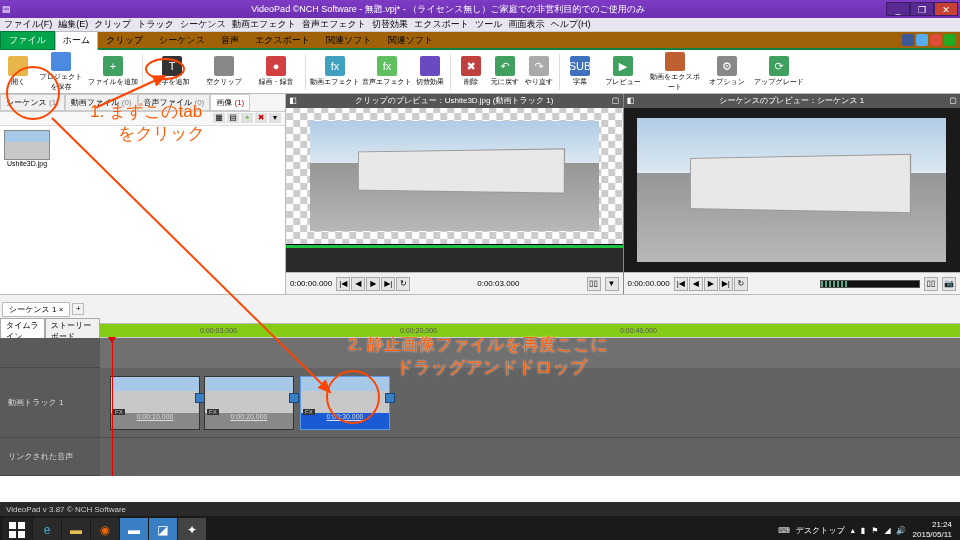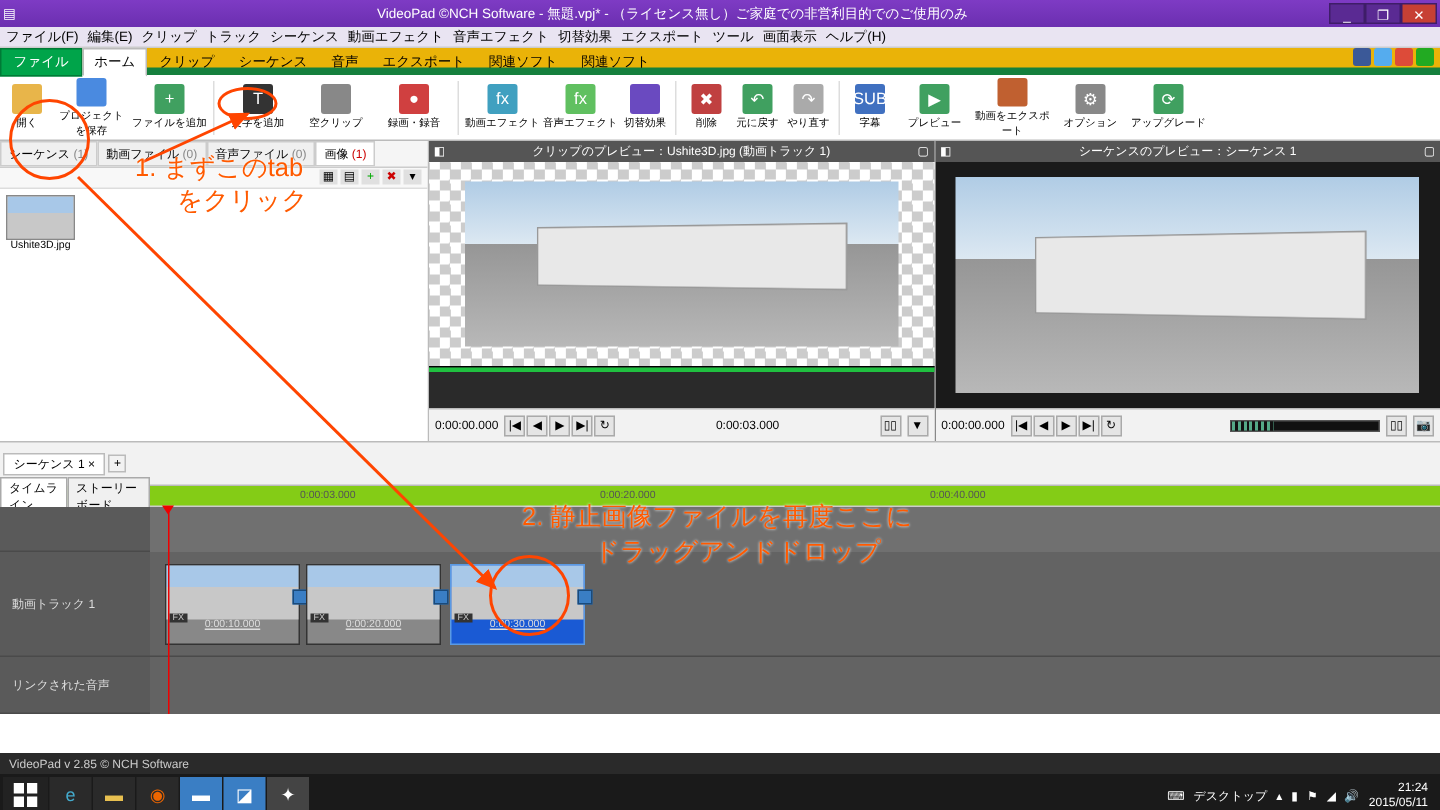--- a/index.html
+++ b/index.html
@@ -3,21 +3,21 @@
 <meta charset="utf-8">
 <style>
   *{box-sizing:border-box;margin:0;padding:0;font-family:"Meiryo","MS PGothic",sans-serif}
   body{width:960px;height:540px;background:#333;overflow:hidden;font-size:9px;color:#000}
   .titlebar{height:18px;background:linear-gradient(#7e3bc4,#6b2fb0);color:#fff;display:flex;align-items:center;padding:0 2px;font-size:9px}
   .titlebar .t-center{flex:1;text-align:center;white-space:nowrap;overflow:hidden}
   .winbtns{display:flex;gap:0}
   .winbtn{width:24px;height:14px;background:#5a2a93;color:#fff;text-align:center;line-height:14px;font-size:9px;border:1px solid #3e1d68}
   .winbtn.close{background:#c74034}
   .menubar{height:14px;background:#e9e4f2;display:flex;align-items:center;padding:0 4px;gap:6px;font-size:9px;border-bottom:1px solid #ccc}
-  .ribbon-tabs{height:18px;background:#eab308;display:flex;align-items:flex-start;border-bottom:5px solid #15803d}
+  .ribbon-tabs{height:18px;background:#a16207;display:flex;align-items:center;border-bottom:2px solid #15803d}
   .filetab{background:#00a44a;color:#fff;padding:2px 8px;font-size:9px;border:1px solid #007a36}
   .rtab{padding:2px 7px;font-size:9px;border:1px solid transparent}
   .rtab.active{border:1px solid #bbb;border-bottom:1px solid #fff;background:#fff}
   .social{margin-left:auto;display:flex;gap:2px;padding-right:4px}
   .sicon{width:12px;height:12px;border-radius:2px}
   .ribbon{height:44px;background:#fff;border-bottom:1px solid #bbb;display:flex;align-items:center;padding:2px;gap:2px}
   .rbtn{display:flex;flex-direction:column;align-items:center;justify-content:center;width:32px;height:40px;font-size:7px;text-align:center;overflow:hidden}
   .rbtn.wide{width:50px}
   .ricon{width:20px;height:20px;border-radius:2px;margin-bottom:1px;display:flex;align-items:center;justify-content:center;font-size:11px;color:#fff}
   .rdivider{width:1px;height:36px;background:#ddd;margin:0 2px}
@@ -331,21 +331,21 @@
           <div style="position: absolute; left: 2px; bottom: 14px; font-size: 6px; background: rgb(51, 51, 51); color: rgb(204, 204, 204); padding: 0px 2px;">FX</div>
         </div>
       </div>
     <div class="tl-audtrack"></div>
   </div>
 </div>
 
 <div style="height:26px;background:#fff"></div>
 
 <div class="footer">
-  <span>VideoPad v 2.85  © NCH Software</span>
+  <span>VideoPad v 3.87  © NCH Software</span>
 </div>
 
 <div class="taskbar">
   <div class="tb-start">
     <svg width="16" height="16">
         <rect x="0" y="0" width="7" height="7" fill="#fff"></rect>
         <rect x="9" y="0" width="7" height="7" fill="#fff"></rect>
         <rect x="0" y="9" width="7" height="7" fill="#fff"></rect>
         <rect x="9" y="9" width="7" height="7" fill="#fff"></rect>
       </svg>

